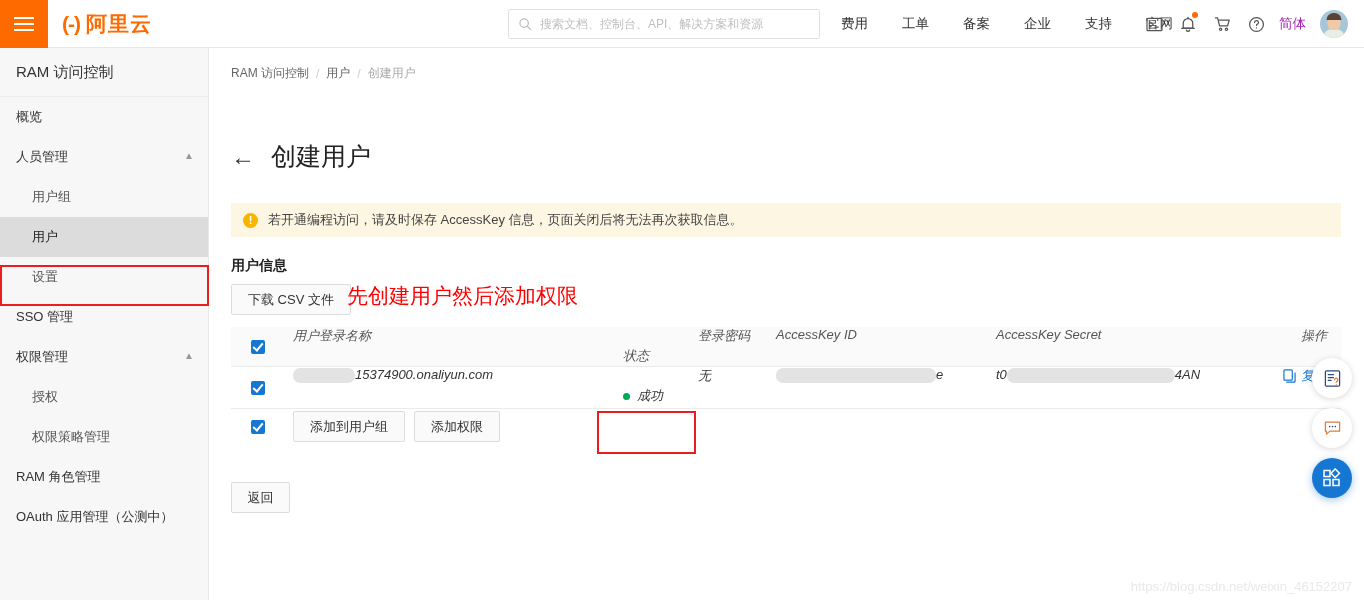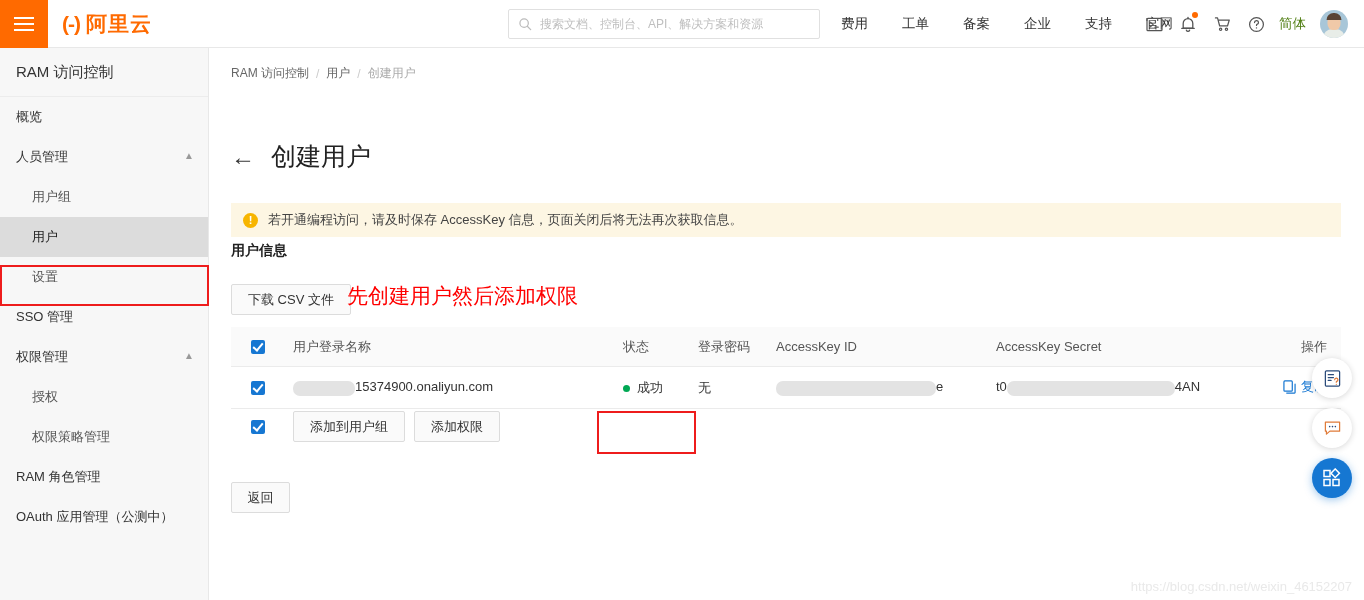--- a/index.html
+++ b/index.html
@@ -55,21 +55,21 @@
   }
   .nav-icons { position: absolute; right: 8px; top: 0; height: 48px; display: flex; align-items: center; }
   .nav-icon {
     width: 34px; height: 48px; display: flex; align-items: center; justify-content: center;
     cursor: pointer; position: relative; color: #555;
   }
   .badge-dot {
     position: absolute; top: 12px; right: 7px;
     width: 6px; height: 6px; border-radius: 50%; background: #ff6a00;
   }
-  .lang-link { font-size: 13.5px; color: #4d7c0f; margin: 0 14px 0 6px; cursor: pointer; }
+  .lang-link { font-size: 13.5px; color: #a21caf; margin: 0 14px 0 6px; cursor: pointer; }
   .avatar {
     width: 28px; height: 28px; border-radius: 50%;
     background: #a8c6d8; margin-right: 8px; cursor: pointer;
     overflow: hidden; position: relative; flex: 0 0 28px;
   }
   .av-head {
     position: absolute; left: 50%; top: 5px; transform: translateX(-50%);
     width: 13px; height: 15px; border-radius: 45% 45% 42% 42%; background: #f0c9a8;
   }
   .av-hair {
@@ -144,46 +144,46 @@
     display: flex; align-items: center; padding-left: 12px;
     font-size: 13px; color: #444;
   }
   .alert-icon {
     width: 15px; height: 15px; border-radius: 50%; background: #f7b500;
     color: #fff; font-size: 11px; font-weight: bold; line-height: 15px;
     text-align: center; margin-right: 10px; flex: 0 0 15px;
   }
 
   .section-title {
-    position: absolute; left: 22px; top: 194px;
+    position: absolute; left: 22px; top: 209px;
     font-size: 14px; color: #222; font-weight: bold;
   }
 
   .btn {
     display: inline-flex; align-items: center; justify-content: center;
     height: 31px; padding: 0 16px; background: #fafafa;
     border: 1px solid #dcdcdc; border-radius: 2px;
     font-size: 13px; color: #333; cursor: pointer;
     font-family: "Liberation Sans", sans-serif; white-space: nowrap;
   }
 
   .btn-csv { position: absolute; left: 22px; top: 236px; }
   .annot-text {
     position: absolute; left: 138px; top: 234px;
     font-size: 21px; color: #ff0000; white-space: nowrap;
   }
 
   
   .table { position: absolute; left: 22px; top: 279px; width: 1110px; }
-  .trow { display: flex; align-items: center; height: 40px; }
+  .trow { display: flex; height: 40px; font-style: italic; }
   .thead { background: #fafafa; border-bottom: 1px solid #ebebeb; font-size: 13px; color: #555; }
   .tbody-row { border-bottom: 1px solid #ebebeb; font-size: 13px; color: #333; height: 42px; }
   .c-check { width: 62px; flex: 0 0 62px; display: flex; align-items: center; padding-left: 20px; }
   .c-name  { width: 330px; flex: 0 0 330px; }
-  .c-state { width: 75px; flex: 0 0 75px; }
+  .c-state { width: 75px; flex: 0 0 75px; margin-top: 20px; }
   .c-pass  { width: 78px; flex: 0 0 78px; }
   .c-akid  { width: 220px; flex: 0 0 220px; }
   .c-aksec { width: 250px; flex: 0 0 250px; }
   .c-act   { flex: 1; text-align: right; padding-right: 14px; }
 
   .chk {
     width: 14px; height: 14px; background: #1677d2; border-radius: 2px;
     position: relative; cursor: pointer; flex: 0 0 14px;
   }
   .chk::after {

